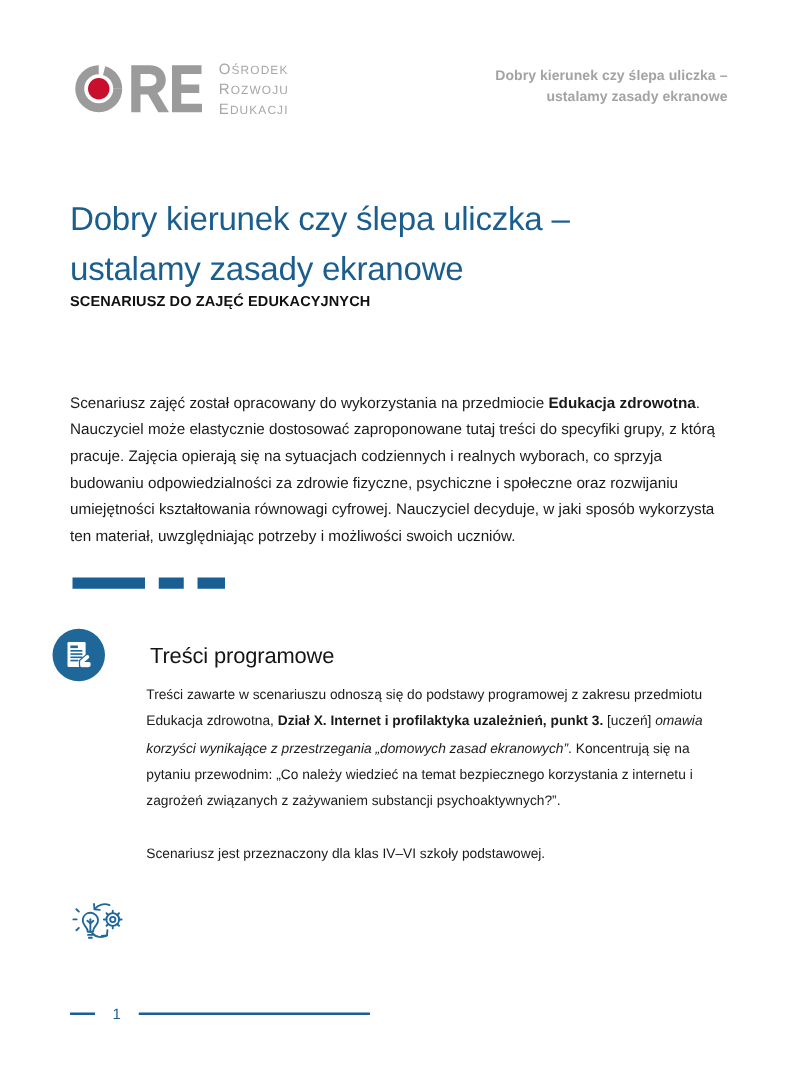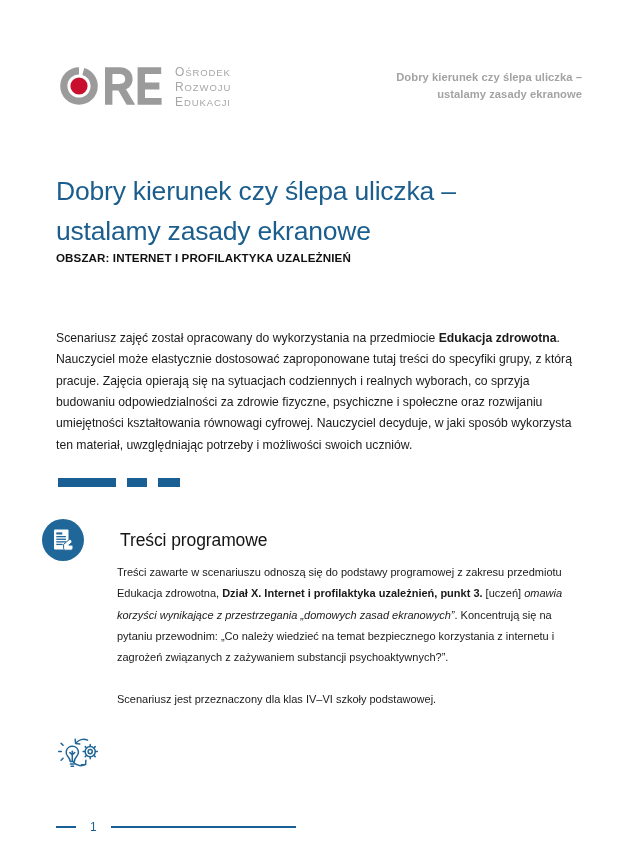--- a/index.html
+++ b/index.html
@@ -14,21 +14,20 @@
     color: #1a1a1a;
     position: relative;
     overflow: hidden;
   }
 
   .page {
     position: relative;
     width: 632px;
     height: 668px;
     box-sizing: border-box;
-    margin-top: 16px;
   }
 
   
   .page-header {
     position: absolute;
     top: 47px;
     left: 56px;
     right: 50px;
     height: 62px;
     display: flex;
@@ -275,21 +274,21 @@
       <span class="hl2">ustalamy zasady ekranowe</span>
     </div>
   </div>
 
   <h1 class="doc-title">
     <span class="tl">Dobry kierunek czy ślepa uliczka –</span>
     <span class="tl">ustalamy zasady ekranowe</span>
   </h1>
 
   <div class="doc-subtitle">
-    <span class="sl">OBSZAR: INTERNET I PROFILAKTYKA UZALEŻNIEŃ</span>
+    <span class="sl">SCENARIUSZ DO ZAJĘĆ EDUKACYJNYCH</span>
   </div>
 
   <p class="intro"><span>Scenariusz zajęć został opracowany do wykorzystania na przedmiocie </span><b>Edukacja zdrowotna</b><span>. Nauczyciel może elastycznie dostosować zaproponowane tutaj treści do specyfiki grupy, z którą pracuje. Zajęcia opierają się na sytuacjach codziennych i realnych wyborach, co sprzyja budowaniu odpowiedzialności za zdrowie fizyczne, psychiczne i społeczne oraz rozwijaniu umiejętności kształtowania równowagi cyfrowej. Nauczyciel decyduje, w jaki sposób wykorzysta ten materiał, uwzględniając potrzeby i możliwości swoich uczniów.</span></p>
 
   <div class="dash-sep">
     <span class="dash d1"></span>
     <span class="dash d2"></span>
     <span class="dash d3"></span>
   </div>
 

